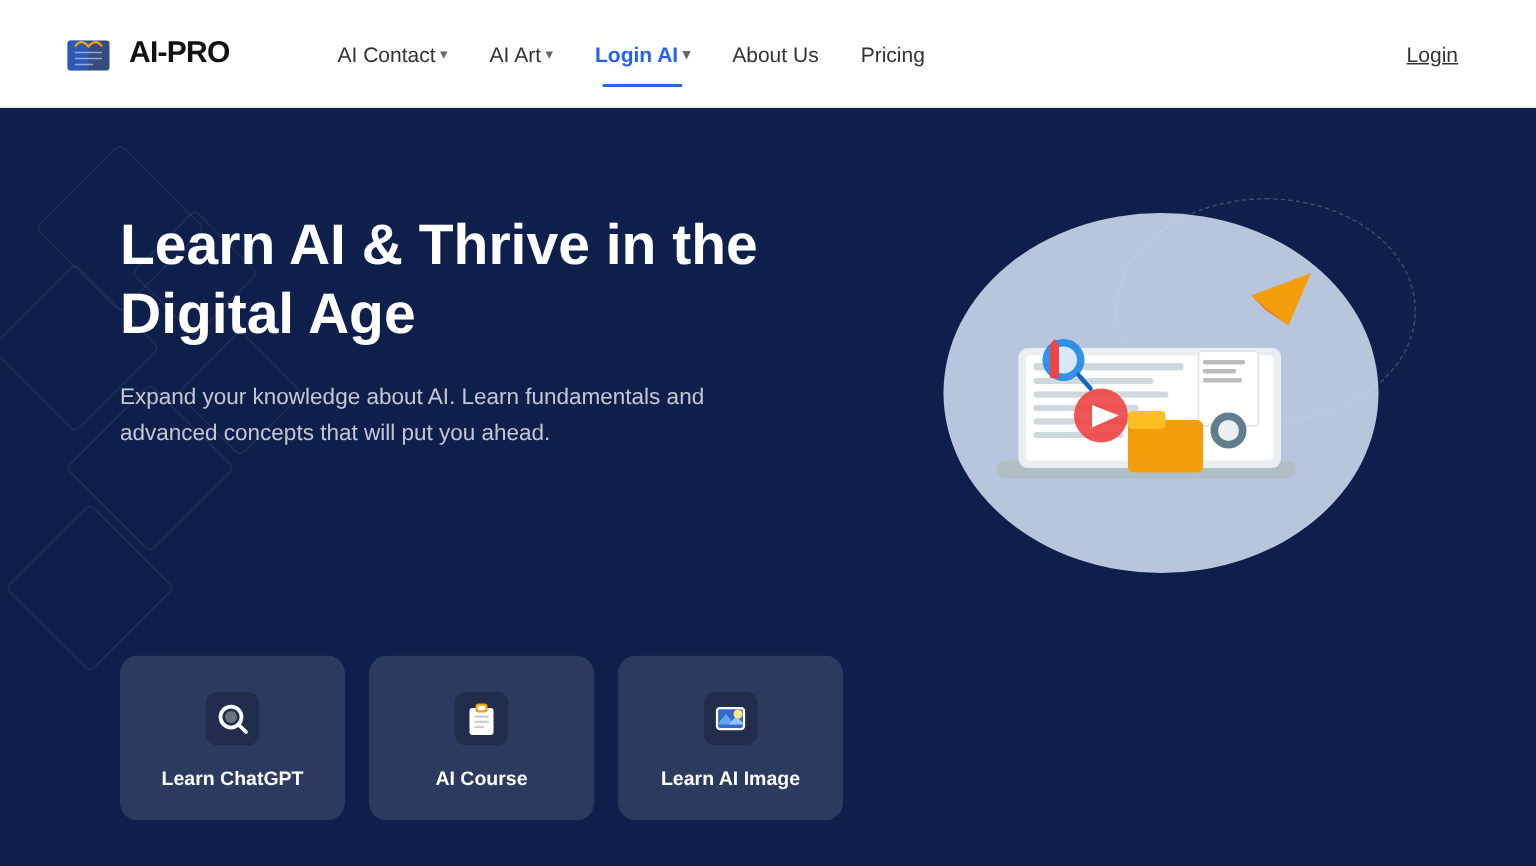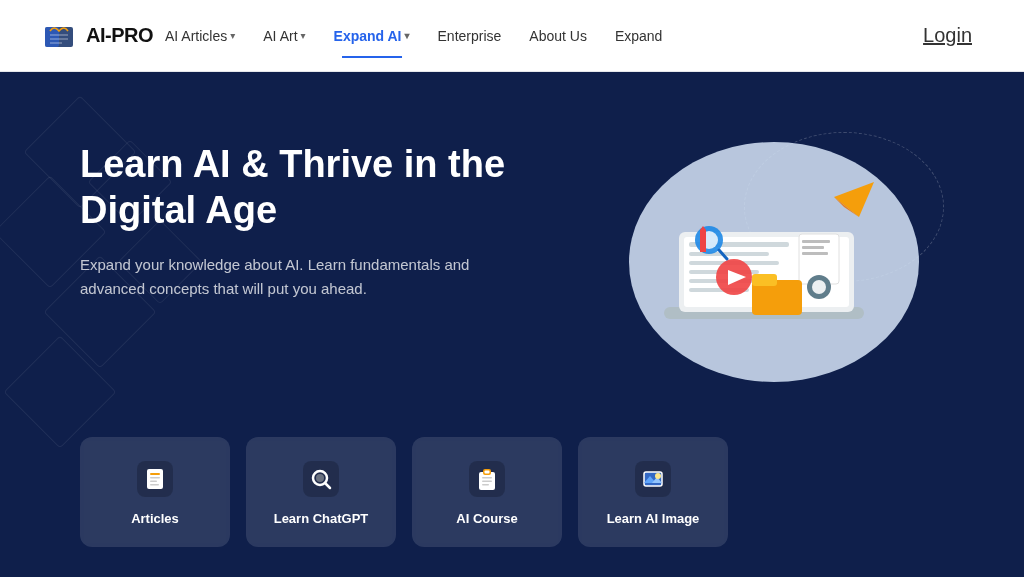--- a/index.html
+++ b/index.html
@@ -13,20 +13,21 @@
       align-items: center;
       padding: 0 40px;
       border-bottom: 1px solid #e5e7eb;
       position: relative;
       z-index: 10;
     }
     .logo-area {
       display: flex;
       align-items: center;
       gap: 8px;
+      margin-right: 60px;
       flex-shrink: 0;
       justify-content: center;
     }
     .logo-icon {
       width: 38px;
       height: 38px;
     }
     .logo-text {
       font-size: 20px;
       font-weight: 700;
@@ -66,21 +67,21 @@
       width: 60%;
       height: 2px;
       background: #2563eb;
     }
     .nav-chevron {
       font-size: 10px;
       color: #666;
     }
     .nav-login {
       margin-left: auto;
-      font-size: 20px;
+      font-size: 14px;
       font-weight: 500;
       color: #333;
       cursor: pointer;
       padding: 6px 12px;
       text-decoration: underline;
     }
 
     
     .hero {
       background: #0f1f4b;
@@ -213,39 +214,36 @@
       <path d="M10 14 Q14 8 19 14 Q24 8 28 14" stroke="#f59e0b" stroke-width="1.5" fill="none"></path>
       <line x1="10" y1="18" x2="28" y2="18" stroke="#fff" stroke-width="1" opacity="0.5"></line>
       <line x1="10" y1="22" x2="28" y2="22" stroke="#fff" stroke-width="1" opacity="0.5"></line>
       <line x1="10" y1="26" x2="22" y2="26" stroke="#fff" stroke-width="1" opacity="0.5"></line>
     </svg>
     <span class="logo-text">AI-PRO</span>
   </div>
 
   <nav>
     <a class="nav-item">
-      <span>AI Articles</span>
+      <span>AI Contact</span>
       <span class="nav-chevron">▾</span>
     </a>
     <a class="nav-item">
       <span>AI Art</span>
       <span class="nav-chevron">▾</span>
     </a>
     <a class="nav-item active">
-      <span>Expand AI</span>
+      <span>Login AI</span>
       <span class="nav-chevron">▾</span>
-    </a>
-    <a class="nav-item">
-      <span>Enterprise</span>
     </a>
     <a class="nav-item">
       <span>About Us</span>
     </a>
     <a class="nav-item">
-      <span>Expand</span>
+      <span>Pricing</span>
     </a>
     <a class="nav-login">Login</a>
   </nav>
 </header>
 
 <section class="hero">
 
   <div class="bg-diamonds">
     <div class="diamond diamond-1"></div>
     <div class="diamond diamond-2"></div>
@@ -302,33 +300,20 @@
         <polygon points="96,108 102,108 99,104" fill="#ef4444"></polygon>
 
         <polygon points="230,75 270,60 255,95" fill="#f59e0b"></polygon>
         <polygon points="230,75 255,95 240,85" fill="#e67e22"></polygon>
       </svg>
     </div>
   </div>
 
   <div class="hero-cards">
 
-    <div class="card">
-      <div class="card-icon">
-        <svg width="36" height="36" viewBox="0 0 36 36" fill="none">
-          <rect width="36" height="36" rx="8" fill="rgba(0,0,0,0.2)"></rect>
-          <rect x="10" y="8" width="16" height="20" rx="2" fill="#fff"></rect>
-          <rect x="13" y="12" width="10" height="2" rx="1" fill="#f59e0b"></rect>
-          <rect x="13" y="16" width="10" height="1.5" rx="0.75" fill="#ccc"></rect>
-          <rect x="13" y="19.5" width="7" height="1.5" rx="0.75" fill="#ccc"></rect>
-          <rect x="13" y="23" width="9" height="1.5" rx="0.75" fill="#ccc"></rect>
-        </svg>
-      </div>
-      <span class="card-label">Articles</span>
-    </div>
 
 
     <div class="card">
       <div class="card-icon">
         <svg width="36" height="36" viewBox="0 0 36 36" fill="none">
           <rect width="36" height="36" rx="8" fill="rgba(0,0,0,0.2)"></rect>
 
           <circle cx="17" cy="17" r="7" fill="none" stroke="#fff" stroke-width="2.5"></circle>
           <circle cx="17" cy="17" r="4" fill="#6b7280"></circle>
           <line x1="22" y1="22" x2="27" y2="27" stroke="#fff" stroke-width="2.5" stroke-linecap="round"></line>

